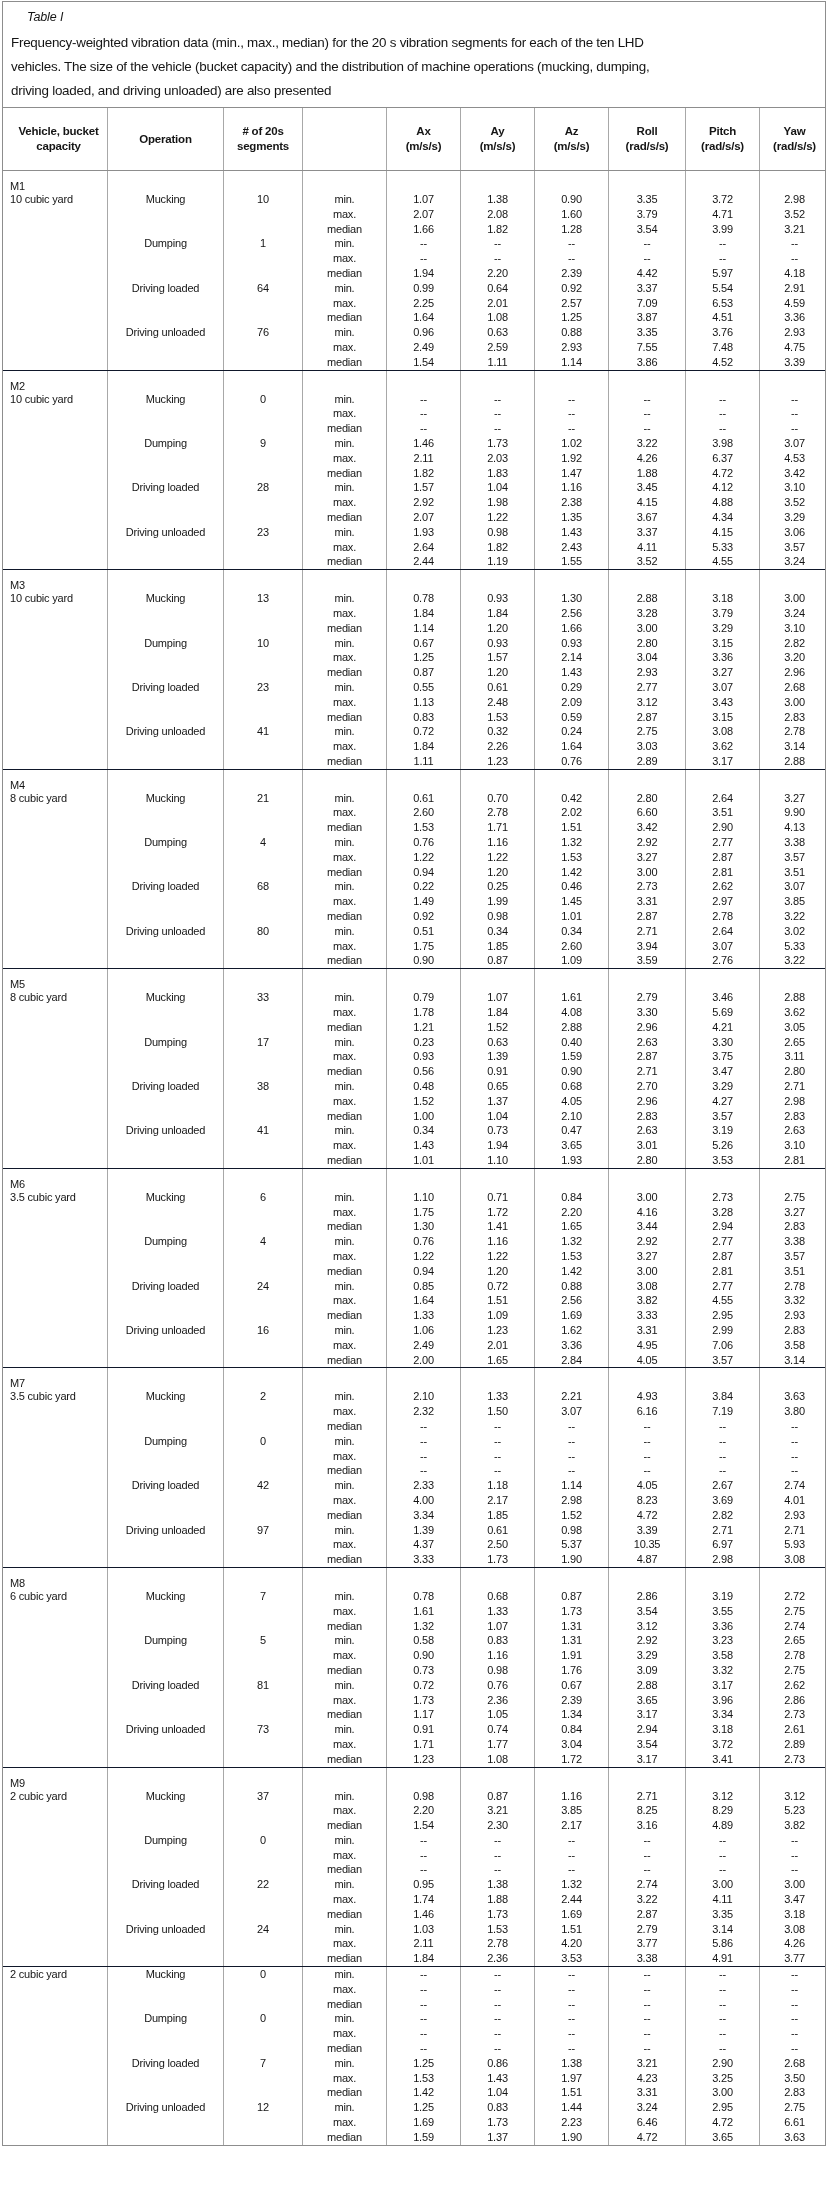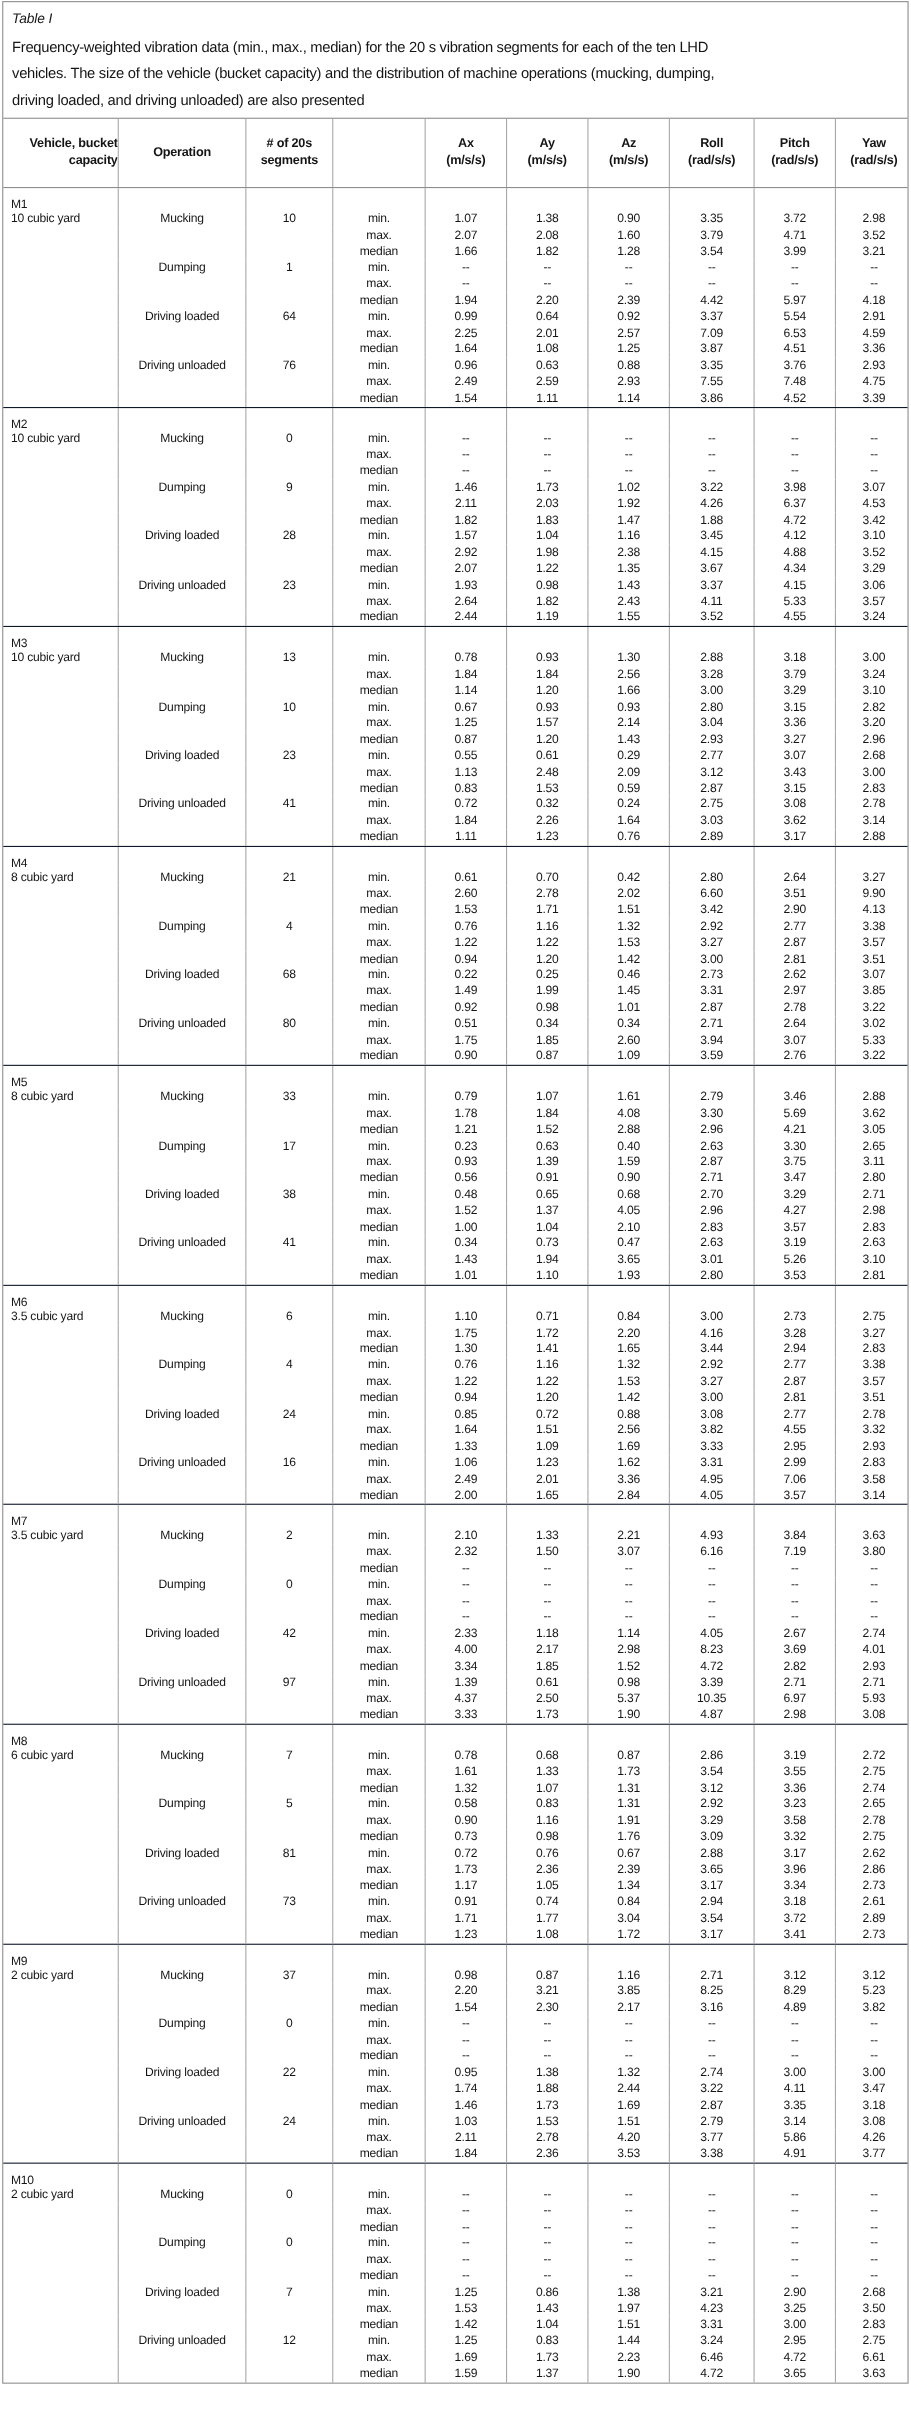--- a/index.html
+++ b/index.html
@@ -12,21 +12,21 @@
   .frame{
     position:absolute;left:2px;top:1px;width:822px;
     border:1px solid #8d8d8d;background:#fff;
   }
   
   .caption-sec{
     padding:7px 8px 4px 8px;
     border-bottom:1px solid #8d8d8d;
   }
   .table-label{
-    font-style:italic;font-size:12.5px;line-height:17px;letter-spacing:-0.1px;
+    font-style:italic;font-size:12.5px;line-height:17px;letter-spacing:-0.1px;margin-left:16px;
   }
   .caption{
     margin-top:5px;font-weight:normal;font-size:13.4px;line-height:24px;
     letter-spacing:-0.25px;
   }
   
   .row{
     display:grid;
     grid-template-columns:104px 116px 79px 84px 74px 74px 74px 77px 74px 70px;
   }
@@ -36,21 +36,21 @@
   .c + .c{ border-left:1px solid #a8a8a8; }
   .c.left{ text-align:left;padding-left:7px; }
   
   .thead{
     border-bottom:1px solid #8d8d8d;
   }
   .thead .c{
     height:62px;display:flex;flex-direction:column;justify-content:center;
     font-weight:bold;font-size:11.5px;line-height:15px;letter-spacing:-0.2px;
   }
-  .thead .c.left{align-items:flex-end;}
+  .thead .c.left{align-items:center;}
   .thead .c:not(.left){align-items:center;}
   
   .block + .block{ border-top:1px solid #0f172a; }
   .idrow .c{
     height:21px;display:flex;align-items:flex-end;
     font-size:11px;letter-spacing:-0.2px;
   }
   .drow .c{
     height:14.8px;line-height:14.8px;font-size:11px;letter-spacing:-0.2px;
   }
@@ -1529,32 +1529,20 @@
           <div class="c">median</div>
           <div class="c">1.84</div>
           <div class="c">2.36</div>
           <div class="c">3.53</div>
           <div class="c">3.38</div>
           <div class="c">4.91</div>
           <div class="c">3.77</div>
         </div>
       </div>
       <div class="block">
-        <div class="row idrow">
-          <div class="c left">M10</div>
-          <div class="c"></div>
-          <div class="c"></div>
-          <div class="c"></div>
-          <div class="c"></div>
-          <div class="c"></div>
-          <div class="c"></div>
-          <div class="c"></div>
-          <div class="c"></div>
-          <div class="c"></div>
-        </div>
         <div class="row drow">
           <div class="c left">2 cubic yard</div>
           <div class="c">Mucking</div>
           <div class="c">0</div>
           <div class="c">min.</div>
           <div class="c">--</div>
           <div class="c">--</div>
           <div class="c">--</div>
           <div class="c">--</div>
           <div class="c">--</div>

